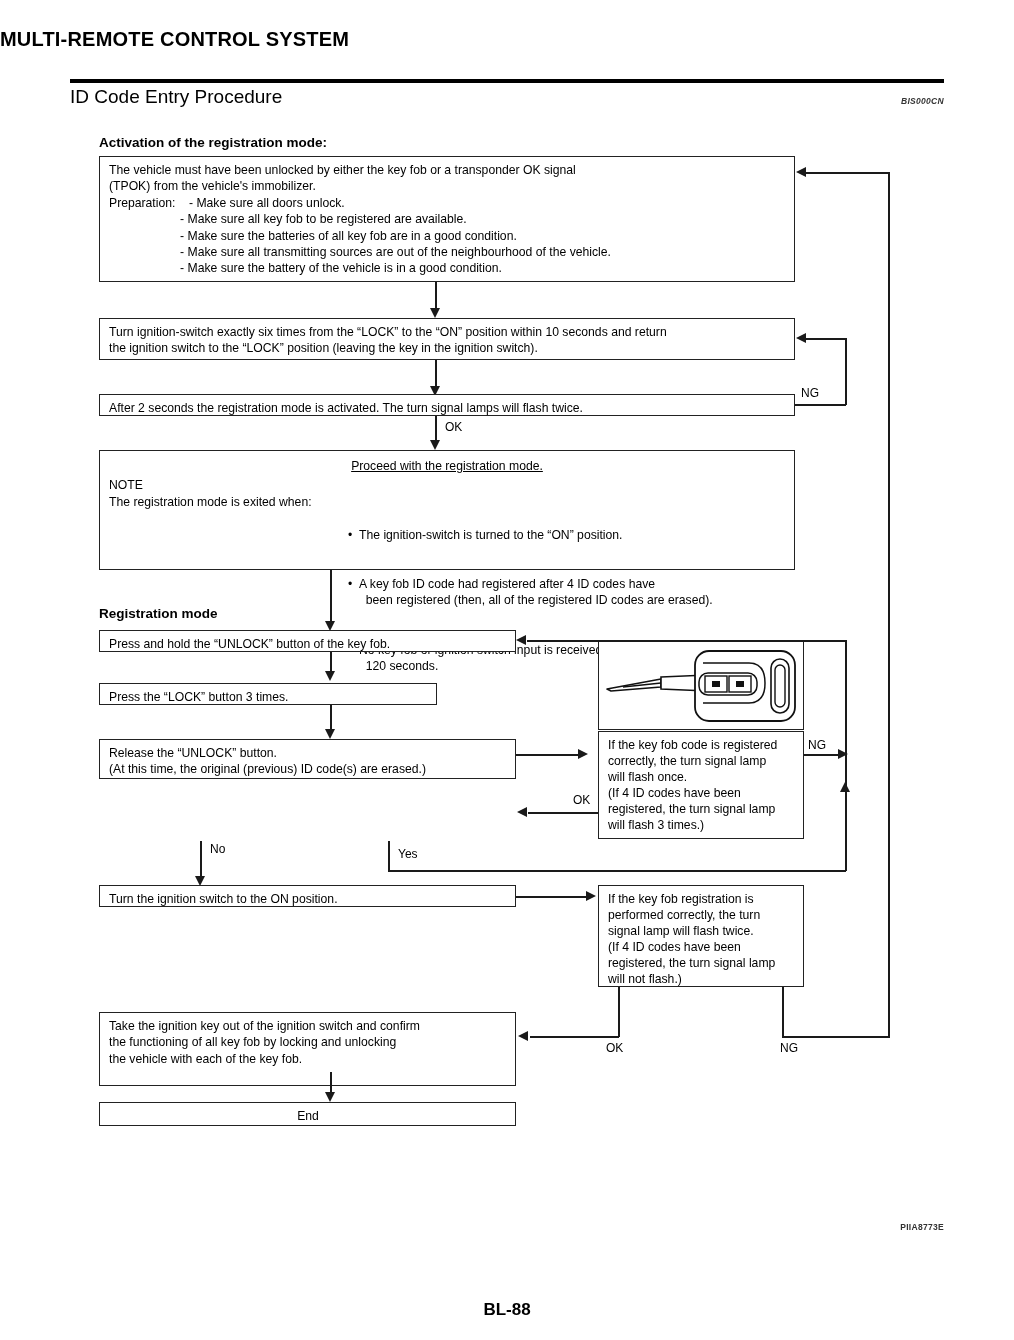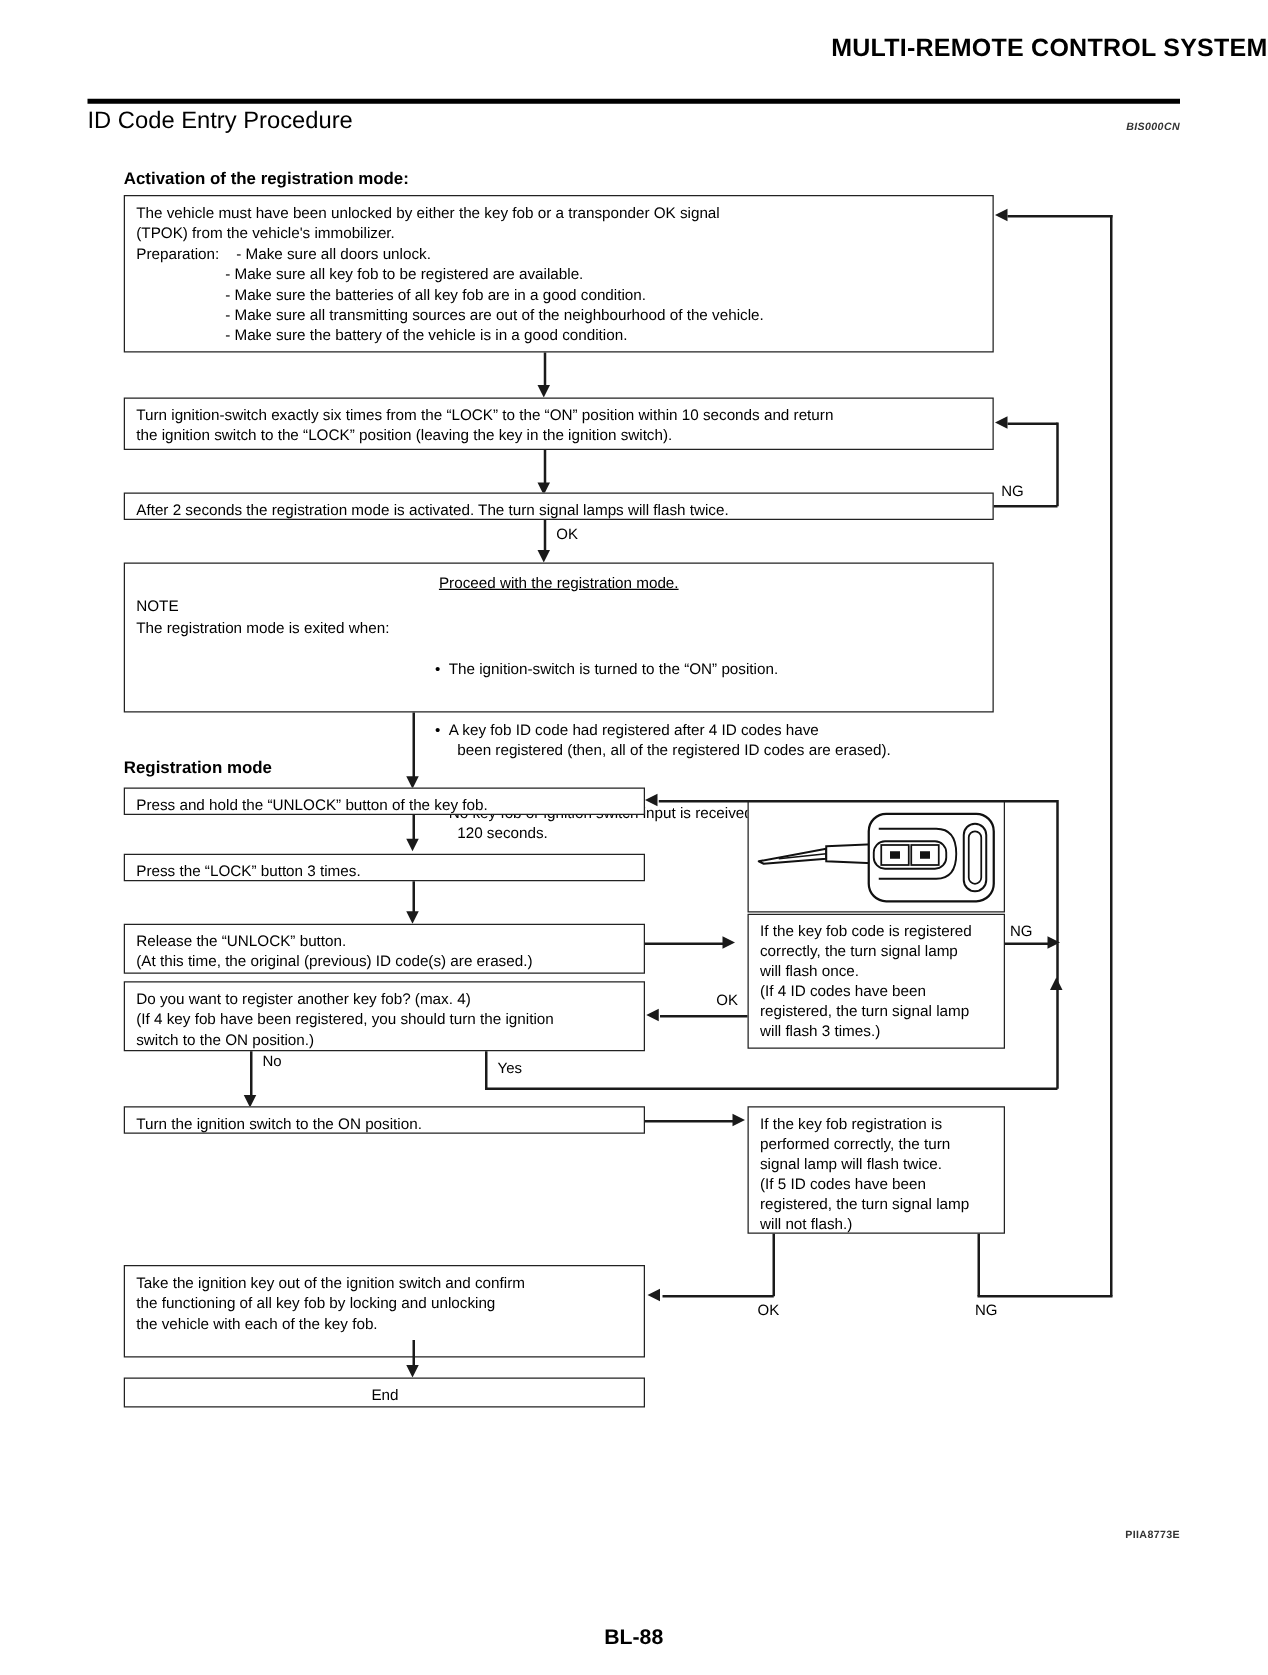--- a/index.html
+++ b/index.html
@@ -16,21 +16,21 @@
     width: 1014px;
     height: 1340px;
     overflow: hidden;
     background: #ffffff;
   }
   .abs { position: absolute; }
 
   
   #doc-title {
     left: 0; top: 28px; width: 1014px;
-    text-align: right;
+    text-align: left;
     font-size: 20px;
     font-weight: bold;
     letter-spacing: 0.2px;
   }
   #title-rule {
     left: 70px; top: 79px; width: 874px; height: 4px;
     background: #000;
   }
   #section-title {
     left: 70px; top: 86px;
@@ -174,31 +174,28 @@
   <div class="abs ln-v" style="left:330px; top:570px; height:54px;"></div>
   <div class="abs arrow-d" style="left:325px; top:621px;"></div>
 
   <div class="abs subhead" style="left:99px; top:606px;">Registration mode</div>
 
   <div class="abs box" style="left:99px; top:630px; width:417px; height:22px;">Press and hold the “UNLOCK” button of the key fob.</div>
 
   <div class="abs ln-v" style="left:330px; top:652px; height:21px;"></div>
   <div class="abs arrow-d" style="left:325px; top:671px;"></div>
 
-  <div class="abs box" style="left:99px; top:683px; width:417px; height:22px;">Press the “LOCK” button 3 times.</div>
+  <div class="abs box" style="left:99px; top:683px; width:338px; height:22px;">Press the “LOCK” button 3 times.</div>
 
   <div class="abs ln-v" style="left:330px; top:705px; height:26px;"></div>
   <div class="abs arrow-d" style="left:325px; top:729px;"></div>
 
   <div class="abs box" style="left:99px; top:739px; width:417px; height:40px;">Release the “UNLOCK” button.
 (At this time, the original (previous) ID code(s) are erased.)</div>
 
-  <div class="abs box" style="left:99px; top:785px; width:417px; height:56px;">Do you want to register another key fob? (max. 4)
-(If 4 key fob have been registered, you should turn the ignition
-switch to the ON position.)</div>
 
   <div class="abs ln-h" style="left:516px; top:754px; width:64px;"></div>
   <div class="abs arrow-r" style="left:578px; top:749px;"></div>
 
   <div class="abs ln-h" style="left:528px; top:812px; width:72px;"></div>
   <div class="abs arrow-l" style="left:517px; top:807px;"></div>
   <div class="abs flowlabel" style="left:573px; top:793px;">OK</div>
 
   <div class="abs" id="fob-box" style="left:598px; top:640px; width:206px; height:90px;">
     <svg width="206" height="90" viewBox="0 0 206 90">
@@ -250,21 +247,21 @@
   <div class="abs flowlabel" style="left:210px; top:842px;">No</div>
 
   <div class="abs box" style="left:99px; top:885px; width:417px; height:22px;">Turn the ignition switch to the ON position.</div>
 
   <div class="abs ln-h" style="left:516px; top:896px; width:72px;"></div>
   <div class="abs arrow-r" style="left:586px; top:891px;"></div>
 
   <div class="abs box tight" style="left:598px; top:885px; width:206px; height:102px;">If the key fob registration is
 performed correctly, the turn
 signal lamp will flash twice.
-(If 5 ID codes have been
+(If 4 ID codes have been
 registered, the turn signal lamp
 will not flash.)</div>
 
   <div class="abs ln-v" style="left:618px; top:987px; height:50px;"></div>
   <div class="abs ln-h" style="left:530px; top:1036px; width:89px;"></div>
   <div class="abs arrow-l" style="left:518px; top:1031px;"></div>
   <div class="abs flowlabel" style="left:606px; top:1041px;">OK</div>
 
   <div class="abs ln-v" style="left:782px; top:987px; height:50px;"></div>
   <div class="abs ln-h" style="left:782px; top:1036px; width:108px;"></div>

